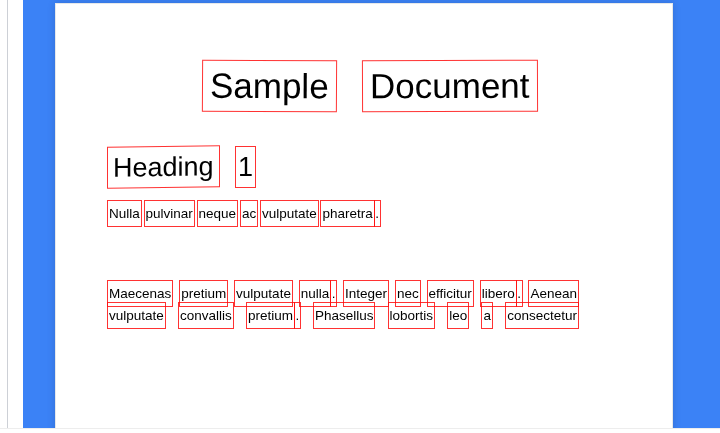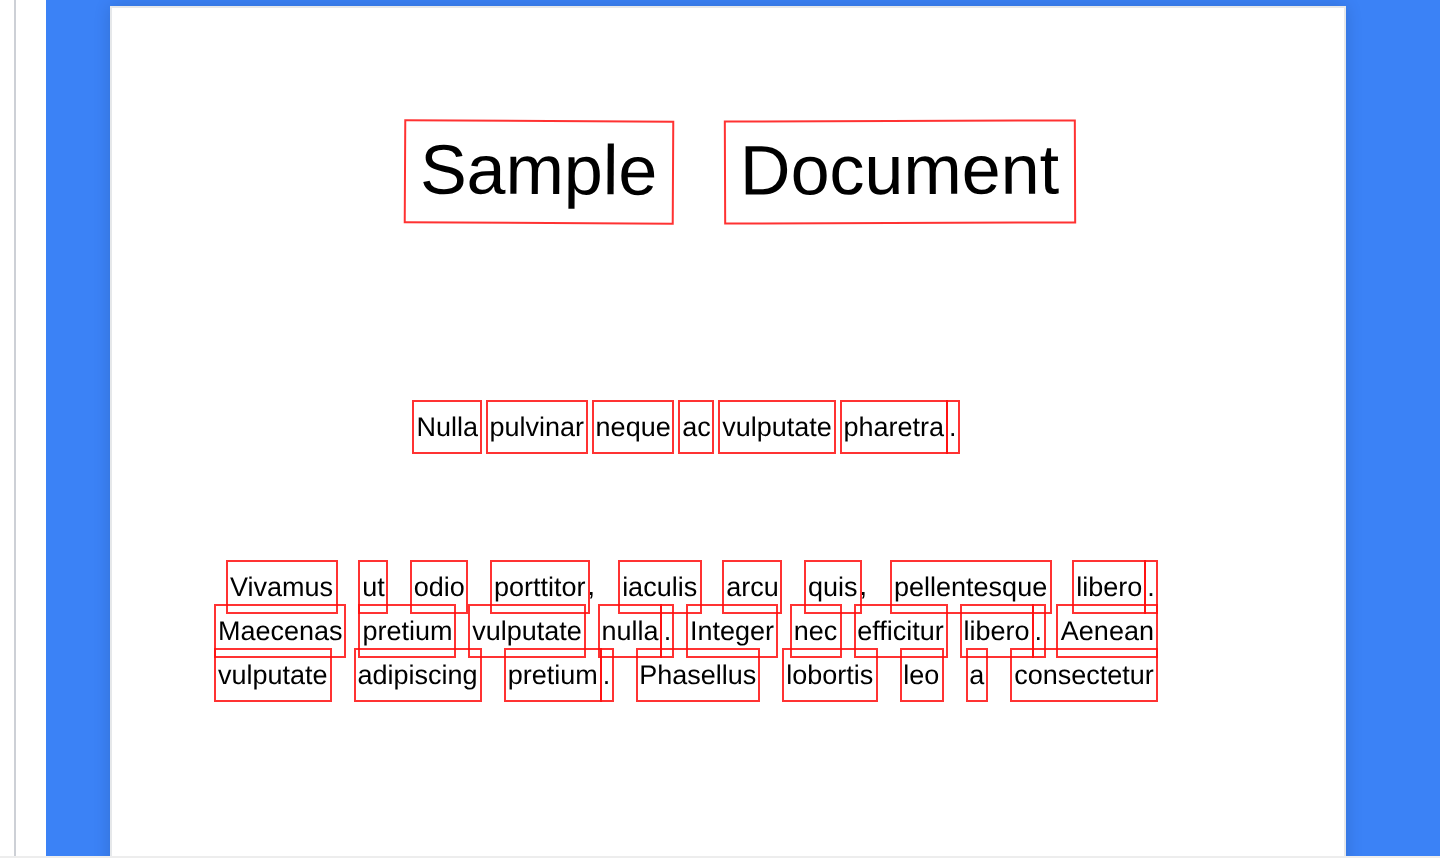--- a/index.html
+++ b/index.html
@@ -47,37 +47,37 @@
     font-size:27px; line-height:36px; word-spacing:10px; white-space:nowrap;
   }
   .heading-line .wb { padding:2px 5px; transform:skewY(-0.8deg); }
   .heading-line .wb:nth-child(2) { padding:2px 2px; transform:none; }
 
   
   .para { position:absolute; left:52px; width:470px; font-size:13.5px; }
   .para .wb { padding:1.5px 1px; }
   .line { height:22px; line-height:22px; text-align:justify; box-sizing:border-box; }
   .line::after { content:""; display:inline-block; width:100%; height:0; }
-  .line.last { text-align:center; }
+  .line.last { text-align:left; }
   .line.indent { padding-left:6px; }
   #para-0 { top:197px; }
   #para-1 { top:277px; }
 </style>
 </head>
 <body>
 
 <div class="screen">
   <div class="viewer">
     <div class="page">
       <div class="title-line" id="title-line"><span class="wb">Sample</span> <span class="wb">Document</span></div>
+      <div class="heading-line" id="heading-line"><span class="wb">Heading</span> <span class="wb">1</span></div>
       <div class="para" id="para-0">
           <div class="line last"><span class="wb">Nulla</span> <span class="wb">pulvinar</span> <span class="wb">neque</span> <span class="wb">ac</span> <span class="wb">vulputate</span> <span class="wb">pharetra</span><span class="pb">.</span></div>
         </div>
       <div class="para" id="para-1">
-          <div class="line indent"><span class="wb">Vivamus</span> <span class="wb">ut</span> <span class="wb">odio</span> <span class="wb">porttitor</span><span class="pc">,</span> <span class="wb">iaculis</span> <span class="wb">arcu</span> <span class="wb">quis</span><span class="pc">,</span> <span class="wb">pellentesque</span> <span class="wb">libero</span><span class="pb">.</span></div>
           <div class="line"><span class="wb">Maecenas</span> <span class="wb">pretium</span> <span class="wb">vulputate</span> <span class="wb">nulla</span><span class="pb">.</span> <span class="wb">Integer</span> <span class="wb">nec</span> <span class="wb">efficitur</span> <span class="wb">libero</span><span class="pb">.</span> <span class="wb">Aenean</span></div>
-          <div class="line"><span class="wb">vulputate</span> <span class="wb">adipiscing</span> <span class="wb">pretium</span><span class="pb">.</span> <span class="wb">Phasellus</span> <span class="wb">lobortis</span> <span class="wb">leo</span> <span class="wb">a</span> <span class="wb">consectetur</span></div>
+          <div class="line"><span class="wb">vulputate</span> <span class="wb">convallis</span> <span class="wb">pretium</span><span class="pb">.</span> <span class="wb">Phasellus</span> <span class="wb">lobortis</span> <span class="wb">leo</span> <span class="wb">a</span> <span class="wb">consectetur</span></div>
         </div>
     </div>
   </div>
   <div class="v-border"></div>
   <div class="h-border"></div>
 </div>
 
 </body></html>

